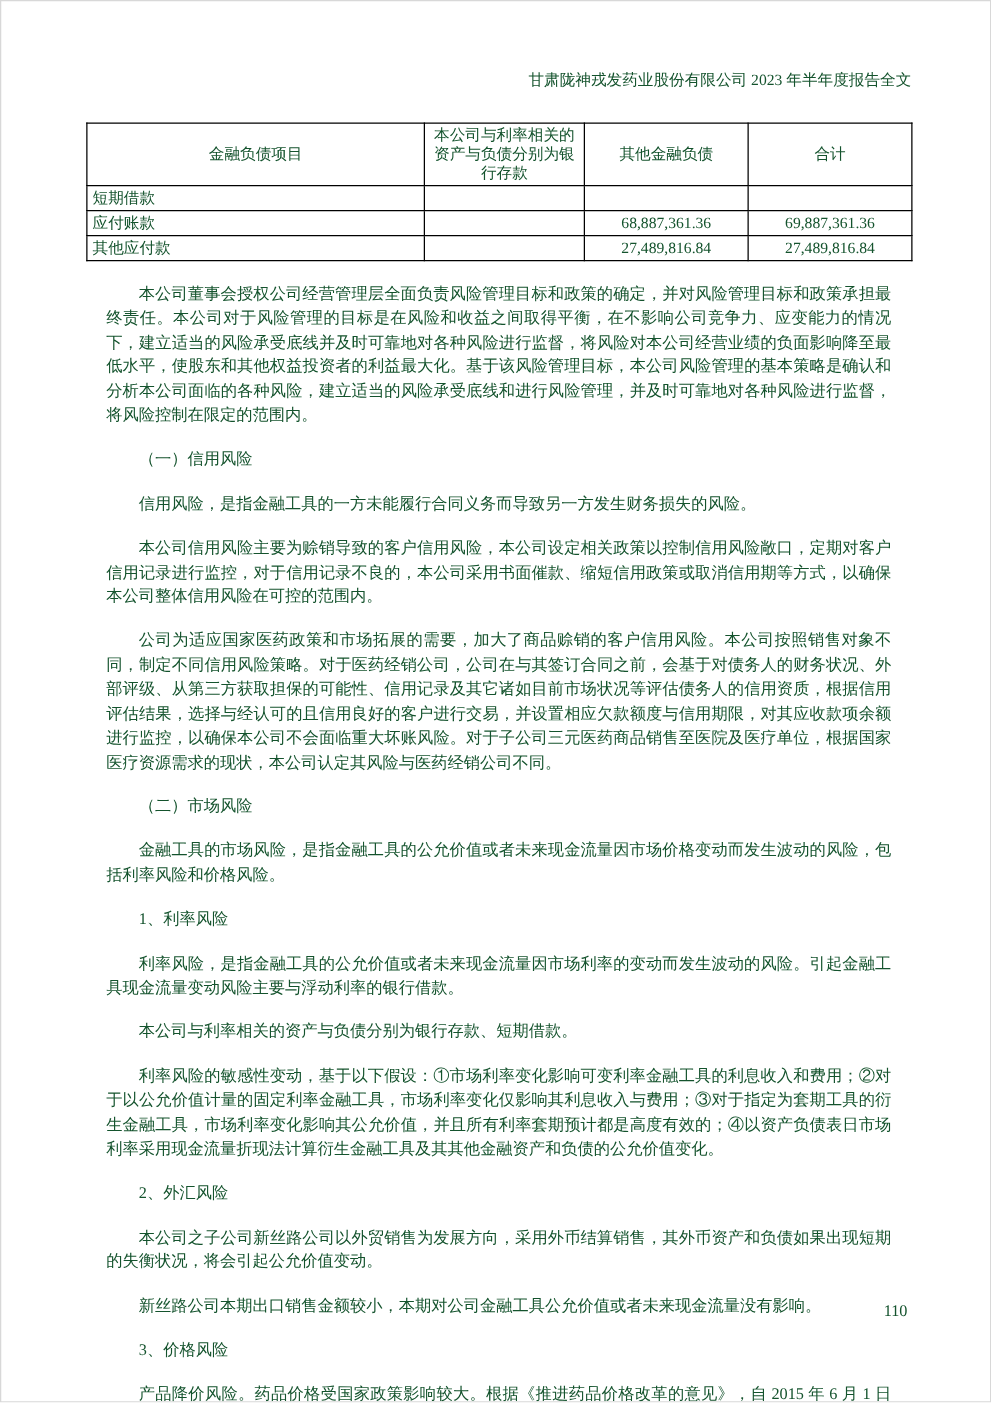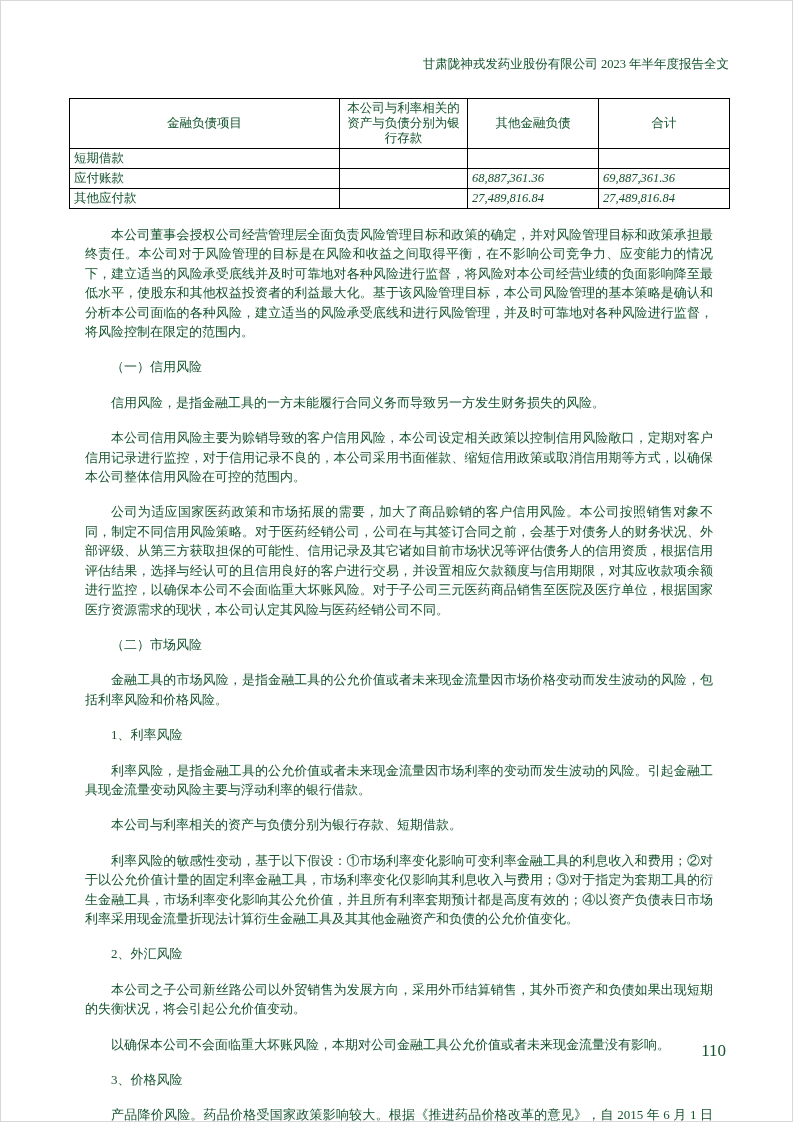--- a/index.html
+++ b/index.html
@@ -33,38 +33,38 @@
   table.fin-table th, table.fin-table td {
     border:1px solid #000;
     padding:2px 4px;
     line-height:15px;
     font-weight:normal;
     overflow:hidden;
     box-sizing:border-box;
   }
   table.fin-table th { text-align:center; vertical-align:middle; }
   table.fin-table td { text-align:left; vertical-align:middle; white-space:nowrap; }
-  table.fin-table td.num { text-align:left;font-style:italic; }
+  table.fin-table td.num { text-align:center; }
   .col0 { width:270px; }
   .col1 { width:128px; }
   .col2 { width:131px; }
   .col3 { width:131px; }
   .paragraphs { margin-top:7px; }
   .paragraphs p {
     margin:16px;
     font-size:13px;
     line-height:19.4px;
     text-align:justify;
     text-indent:2em;
     word-break:break-all;
   }
   .page-number {
     position:absolute;
     top:1040px; right:66px;
-    font-size:17px;
+    font-size:13px;
     text-align:center;
   }
 </style>
 </head>
 <body>
 
 <div class="page">
 
   <div class="doc-header">甘肃陇神戎发药业股份有限公司 2023 年半年度报告全文</div>
 
@@ -108,21 +108,21 @@
         <p>本公司信用风险主要为赊销导致的客户信用风险，本公司设定相关政策以控制信用风险敞口，定期对客户信用记录进行监控，对于信用记录不良的，本公司采用书面催款、缩短信用政策或取消信用期等方式，以确保本公司整体信用风险在可控的范围内。</p>
         <p>公司为适应国家医药政策和市场拓展的需要，加大了商品赊销的客户信用风险。本公司按照销售对象不同，制定不同信用风险策略。对于医药经销公司，公司在与其签订合同之前，会基于对债务人的财务状况、外部评级、从第三方获取担保的可能性、信用记录及其它诸如目前市场状况等评估债务人的信用资质，根据信用评估结果，选择与经认可的且信用良好的客户进行交易，并设置相应欠款额度与信用期限，对其应收款项余额进行监控，以确保本公司不会面临重大坏账风险。对于子公司三元医药商品销售至医院及医疗单位，根据国家医疗资源需求的现状，本公司认定其风险与医药经销公司不同。</p>
         <p>（二）市场风险</p>
         <p>金融工具的市场风险，是指金融工具的公允价值或者未来现金流量因市场价格变动而发生波动的风险，包括利率风险和价格风险。</p>
         <p>1、利率风险</p>
         <p>利率风险，是指金融工具的公允价值或者未来现金流量因市场利率的变动而发生波动的风险。引起金融工具现金流量变动风险主要与浮动利率的银行借款。</p>
         <p>本公司与利率相关的资产与负债分别为银行存款、短期借款。</p>
         <p>利率风险的敏感性变动，基于以下假设：①市场利率变化影响可变利率金融工具的利息收入和费用；②对于以公允价值计量的固定利率金融工具，市场利率变化仅影响其利息收入与费用；③对于指定为套期工具的衍生金融工具，市场利率变化影响其公允价值，并且所有利率套期预计都是高度有效的；④以资产负债表日市场利率采用现金流量折现法计算衍生金融工具及其其他金融资产和负债的公允价值变化。</p>
         <p>2、外汇风险</p>
         <p>本公司之子公司新丝路公司以外贸销售为发展方向，采用外币结算销售，其外币资产和负债如果出现短期的失衡状况，将会引起公允价值变动。</p>
-        <p>以确保本公司不会面临重大坏账风险，本期对公司金融工具公允价值或者未来现金流量没有影响。</p>
+        <p>新丝路公司本期出口销售金额较小，本期对公司金融工具公允价值或者未来现金流量没有影响。</p>
         <p>3、价格风险</p>
         <p>产品降价风险。药品价格受国家政策影响较大。根据《推进药品价格改革的意见》，自 2015 年 6 月 1 日起，除麻醉药品和第一类精神药品外，取消原政府制定的药品价格，完善药品采购机制，发挥医保控费作用，药品实际交易价格主要由市场竞争形成。其中：医保基金支付的药品，由医保部门会同有关部门拟定医保药品支付标准制定的程序、依据、方法等规则，探索建立引导药品价格合理形成的机制；专利药品、独家生产药品，建立公开透明、多方参与的谈判机制形成价格。本公司产品均不属于麻醉药品或第一类精神药品，自 2015 年 6 月 1 日起不再受政府定价或指导价格的限制。随着主管部门不断改进完善药品价格体制、医疗保险制度和药品集中采购招标等制度，强化医保控费，公司产品销售价格面临下调的风险。</p>
       </div>
 
   </div>
 
   <div class="page-number">110</div>
 
 </div>
 

